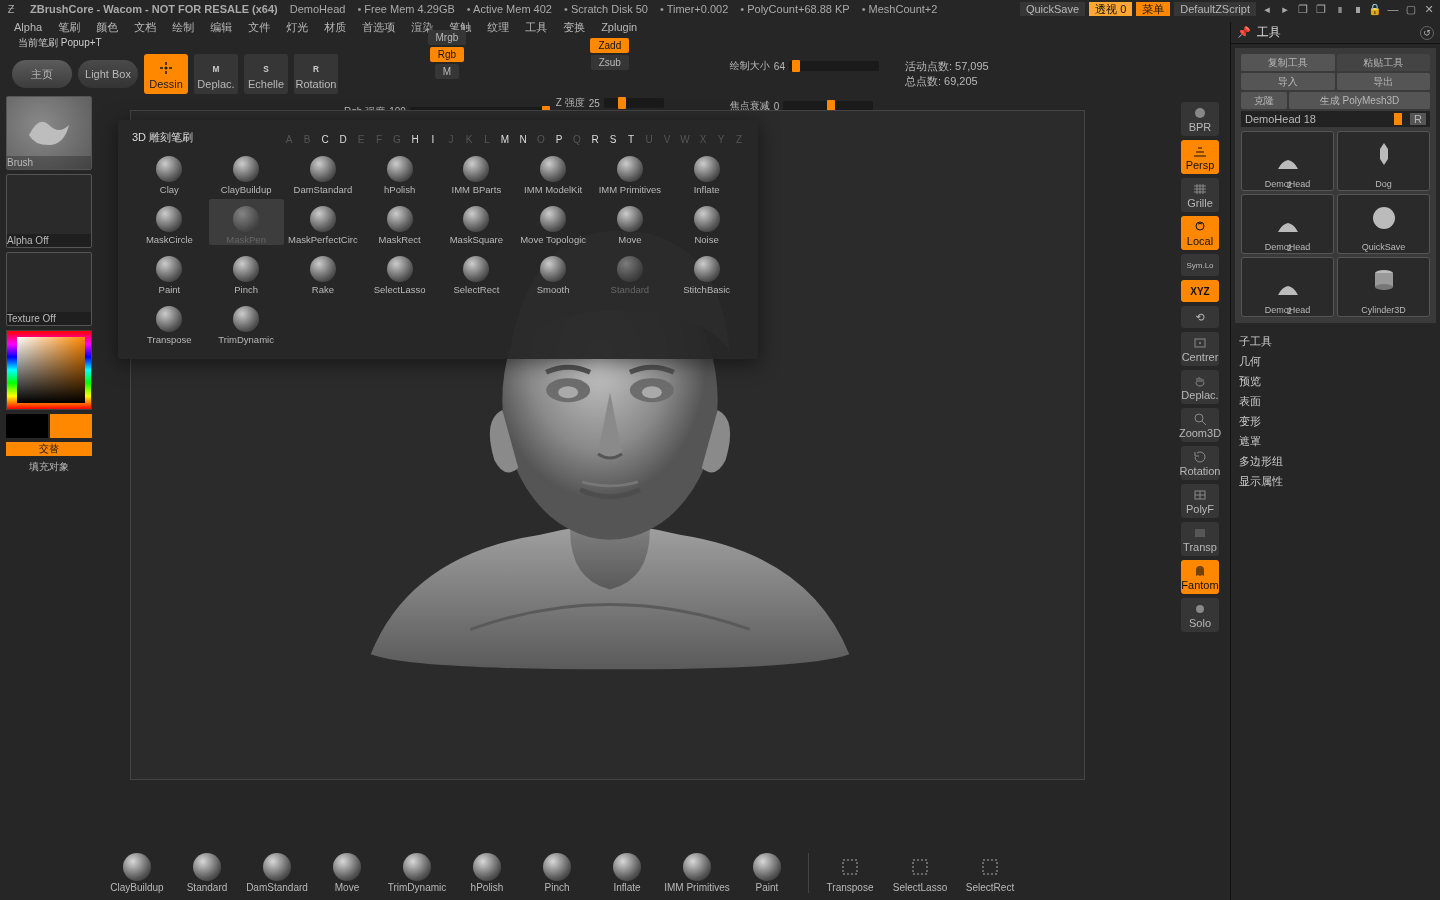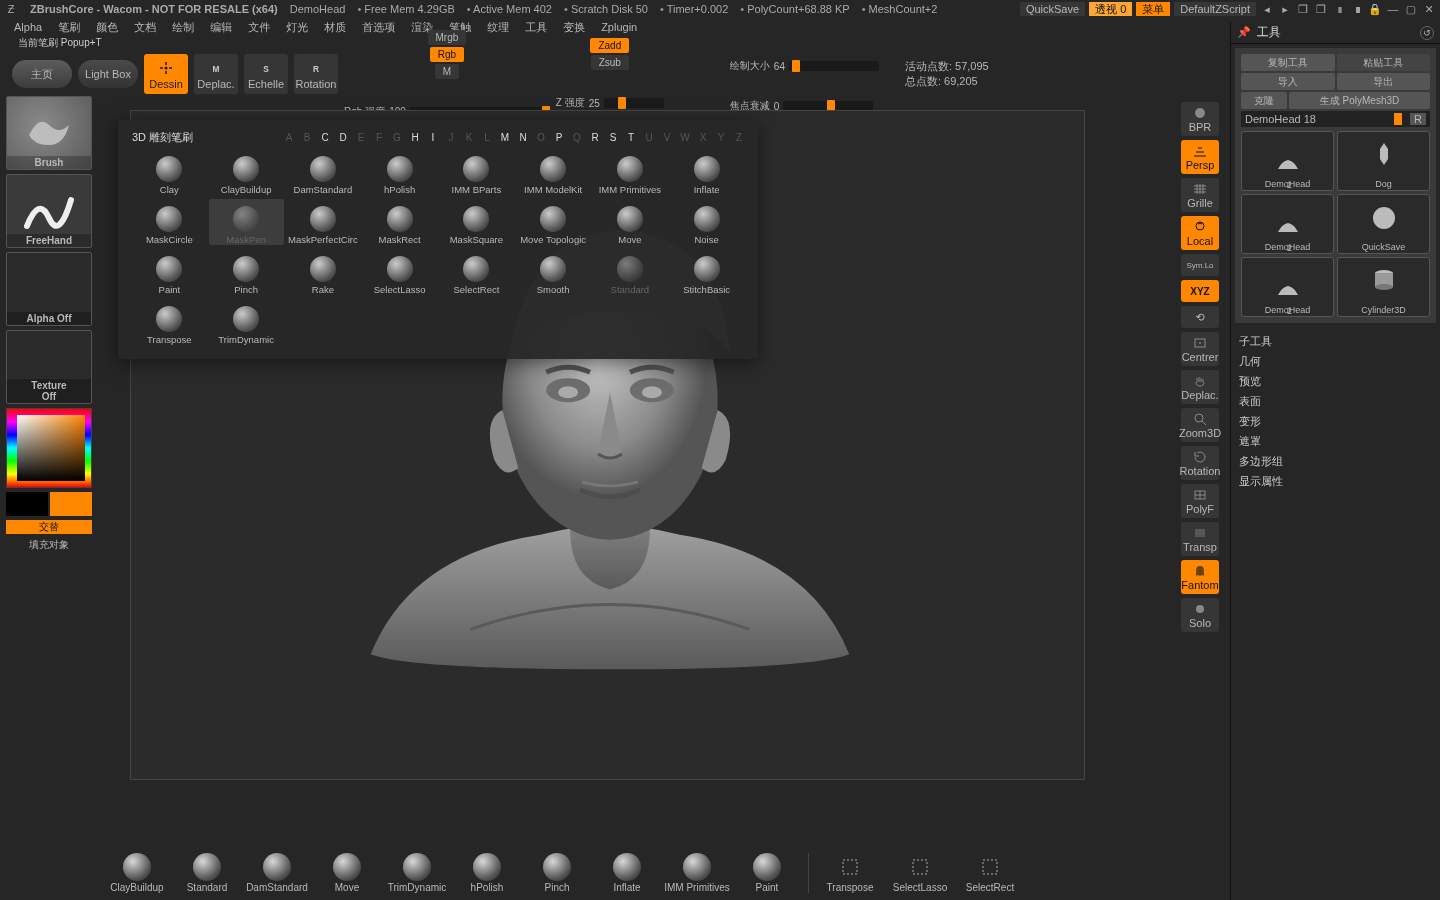--- a/index.html
+++ b/index.html
@@ -36,21 +36,21 @@
   .pill.on{background:var(--orange);color:#111;}
   .slider{display:flex;align-items:center;gap:4px;margin-top:24px;}
   .slabel{font-size:10px;}
   .strack{width:140px;height:10px;background:var(--dark);position:relative;border-radius:2px;}
   .strack .knob{position:absolute;width:8px;height:12px;background:var(--orange);top:-1px;border-radius:1px;}
   .statcol{display:flex;flex-direction:column;font-size:10px;gap:0;margin-left:20px;}
   
   .leftcol{position:absolute;left:6px;top:96px;width:86px;display:flex;flex-direction:column;gap:4px;}
   .bigthumb{width:86px;height:74px;background:radial-gradient(circle at 40% 40%,#8a8a8a,#5a5a5a);border:1px solid #555;border-radius:2px;display:flex;flex-direction:column;justify-content:flex-end;align-items:center;}
   .bigthumb.dark{background:#2a2a2a;}
-  .bigthumb .lbl{width:100%;text-align:center;background:rgba(0,0,0,.25);font-size:10px;padding:1px 16px;font-weight:bold;}
+  .bigthumb .lbl{width:100%;text-align:left;background:rgba(0,0,0,.25);font-size:10px;padding:1px 0;}
   .sphere{width:86px;height:74px;background:radial-gradient(circle at 35% 30%,#ddd,#555 60%,#222);border-radius:2px;display:flex;align-items:flex-end;justify-content:center;}
   .colorpick{width:86px;height:80px;position:relative;border:1px solid #444;}
   .hue{position:absolute;inset:0;background:linear-gradient(to bottom,red,magenta,blue,cyan,lime,yellow,red);}
   .sv{position:absolute;left:10px;top:6px;right:6px;bottom:6px;background:linear-gradient(to right,#fff,#ff8800);}
   .sv::after{content:"";position:absolute;inset:0;background:linear-gradient(to top,#000,transparent);}
   .swatchrow{display:flex;gap:2px;}
   .swatch{flex:1;height:24px;}
   .minibtn{width:86px;height:14px;display:flex;align-items:center;justify-content:center;font-size:10px;}
   .minibtn.on{background:var(--orange);color:#111;}
   
@@ -82,21 +82,21 @@
   .acc-item{height:20px;display:flex;align-items:center;font-size:11px;color:#ccc;}
   
   .shelf{position:absolute;left:90px;bottom:0;right:220px;height:54px;background:var(--bg);display:flex;align-items:center;gap:8px;padding:0 14px;}
   .sh-item{width:66px;display:flex;flex-direction:column;align-items:center;gap:1px;}
   .sh-item .ball{width:28px;height:28px;border-radius:50%;background:radial-gradient(circle at 35% 30%,#d8d8d8,#555 65%,#222);}
   .sh-item .nm{font-size:10px;}
   .sh-item.ico .ball{background:none;border-radius:0;display:flex;align-items:center;justify-content:center;}
   .vline{width:1px;height:40px;background:#444;}
   
   .popup{position:absolute;left:118px;top:120px;width:640px;background:rgba(40,40,40,.96);border-radius:3px;padding:10px 14px 14px;box-shadow:0 4px 20px rgba(0,0,0,.5);}
-  .popup .hdr{display:flex;align-items:center;gap:10px;margin-bottom:4px;}
+  .popup .hdr{display:flex;align-items:flex-end;gap:10px;margin-bottom:4px;}
   .popup .hdr .t{font-size:11px;color:#ddd;}
   .popup .alpha{display:flex;gap:8px;margin-left:auto;}
   .popup .alpha span{font-size:10px;color:#555;width:10px;text-align:center;}
   .popup .alpha span.on{color:#ddd;}
   .pgrid{display:grid;grid-template-columns:repeat(8,1fr);gap:4px 2px;}
   .pitem{height:46px;display:flex;flex-direction:column;align-items:center;justify-content:flex-end;border-radius:2px;}
   .pitem.hl{background:#3d3d3d;}
   .pitem .pb{width:26px;height:26px;border-radius:50%;background:radial-gradient(circle at 35% 30%,#ccc,#555 65%,#222);}
   .pitem .pn{font-size:9.5px;margin-top:2px;white-space:nowrap;}
   .pitem.dim .pn{color:#666;}
@@ -236,26 +236,20 @@
     <div><span>总点数:</span> <span>69,205</span></div>
   </div>
 </div>
 
 <div class="leftcol">
   <div class="bigthumb">
     <svg width="60" height="46" viewBox="0 0 60 46">
         <path d="M10 25q10-20 20-10t20 0q-5 20-20 20t-20-10" fill="#bdbdbd"></path>
       </svg>
     <div class="lbl">Brush</div>
-  </div>
-  <div class="bigthumb" style="background:#3a3a3a">
-    <svg width="60" height="46" viewBox="0 0 60 46">
-        <path d="M8 38 Q20 8 30 30 T52 12" stroke="#eee" stroke-width="6" fill="none" stroke-linecap="round"></path>
-      </svg>
-    <div class="lbl">FreeHand</div>
   </div>
   <div class="bigthumb dark">
       <div class="lbl">Alpha Off</div>
     </div>
   <div class="bigthumb dark">
       <div class="lbl">Texture Off</div>
     </div>
   <div class="colorpick">
       <div class="hue"></div>
       <div class="sv"></div>

